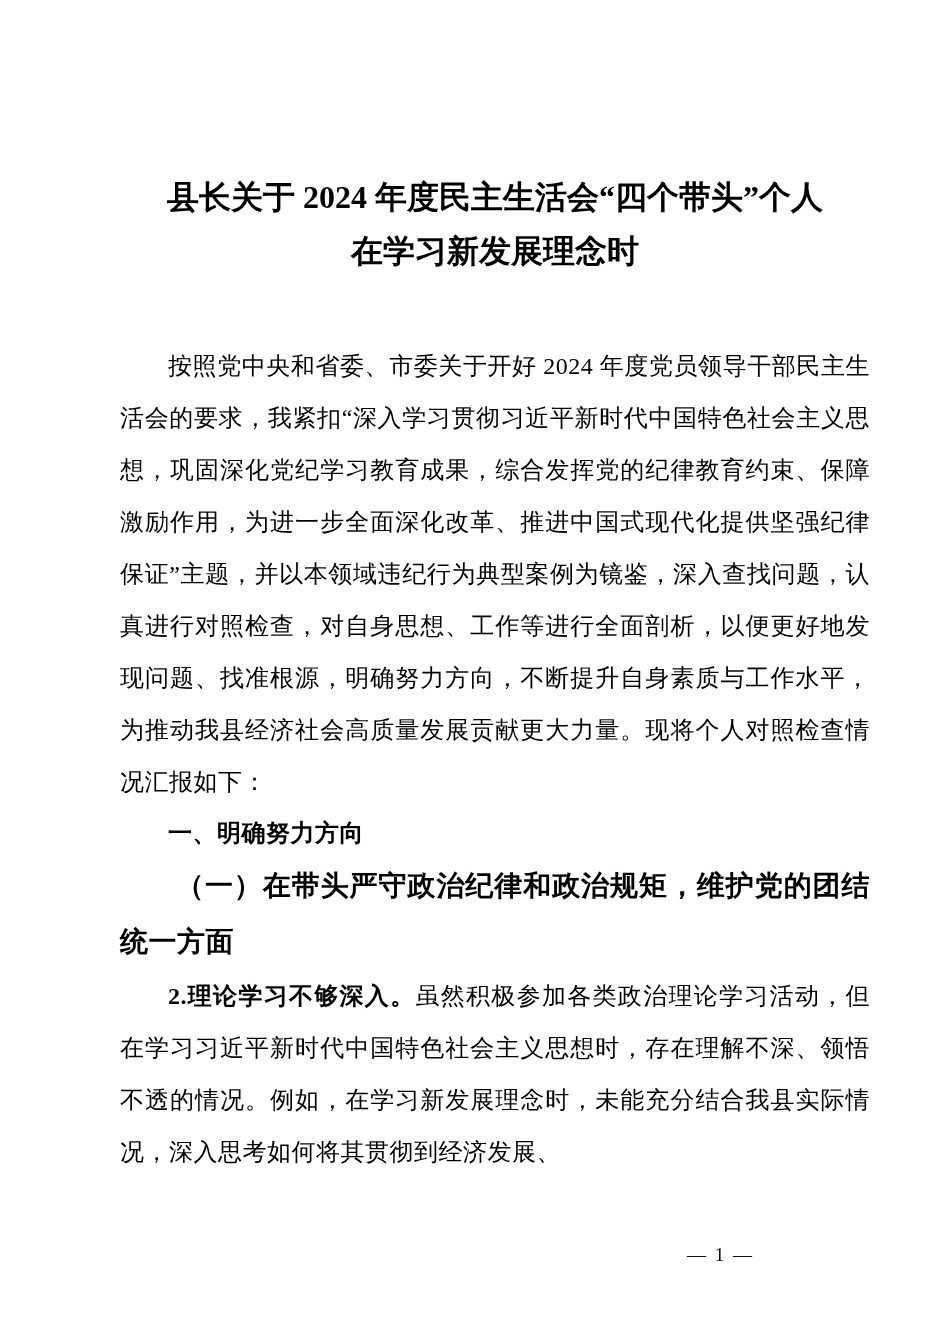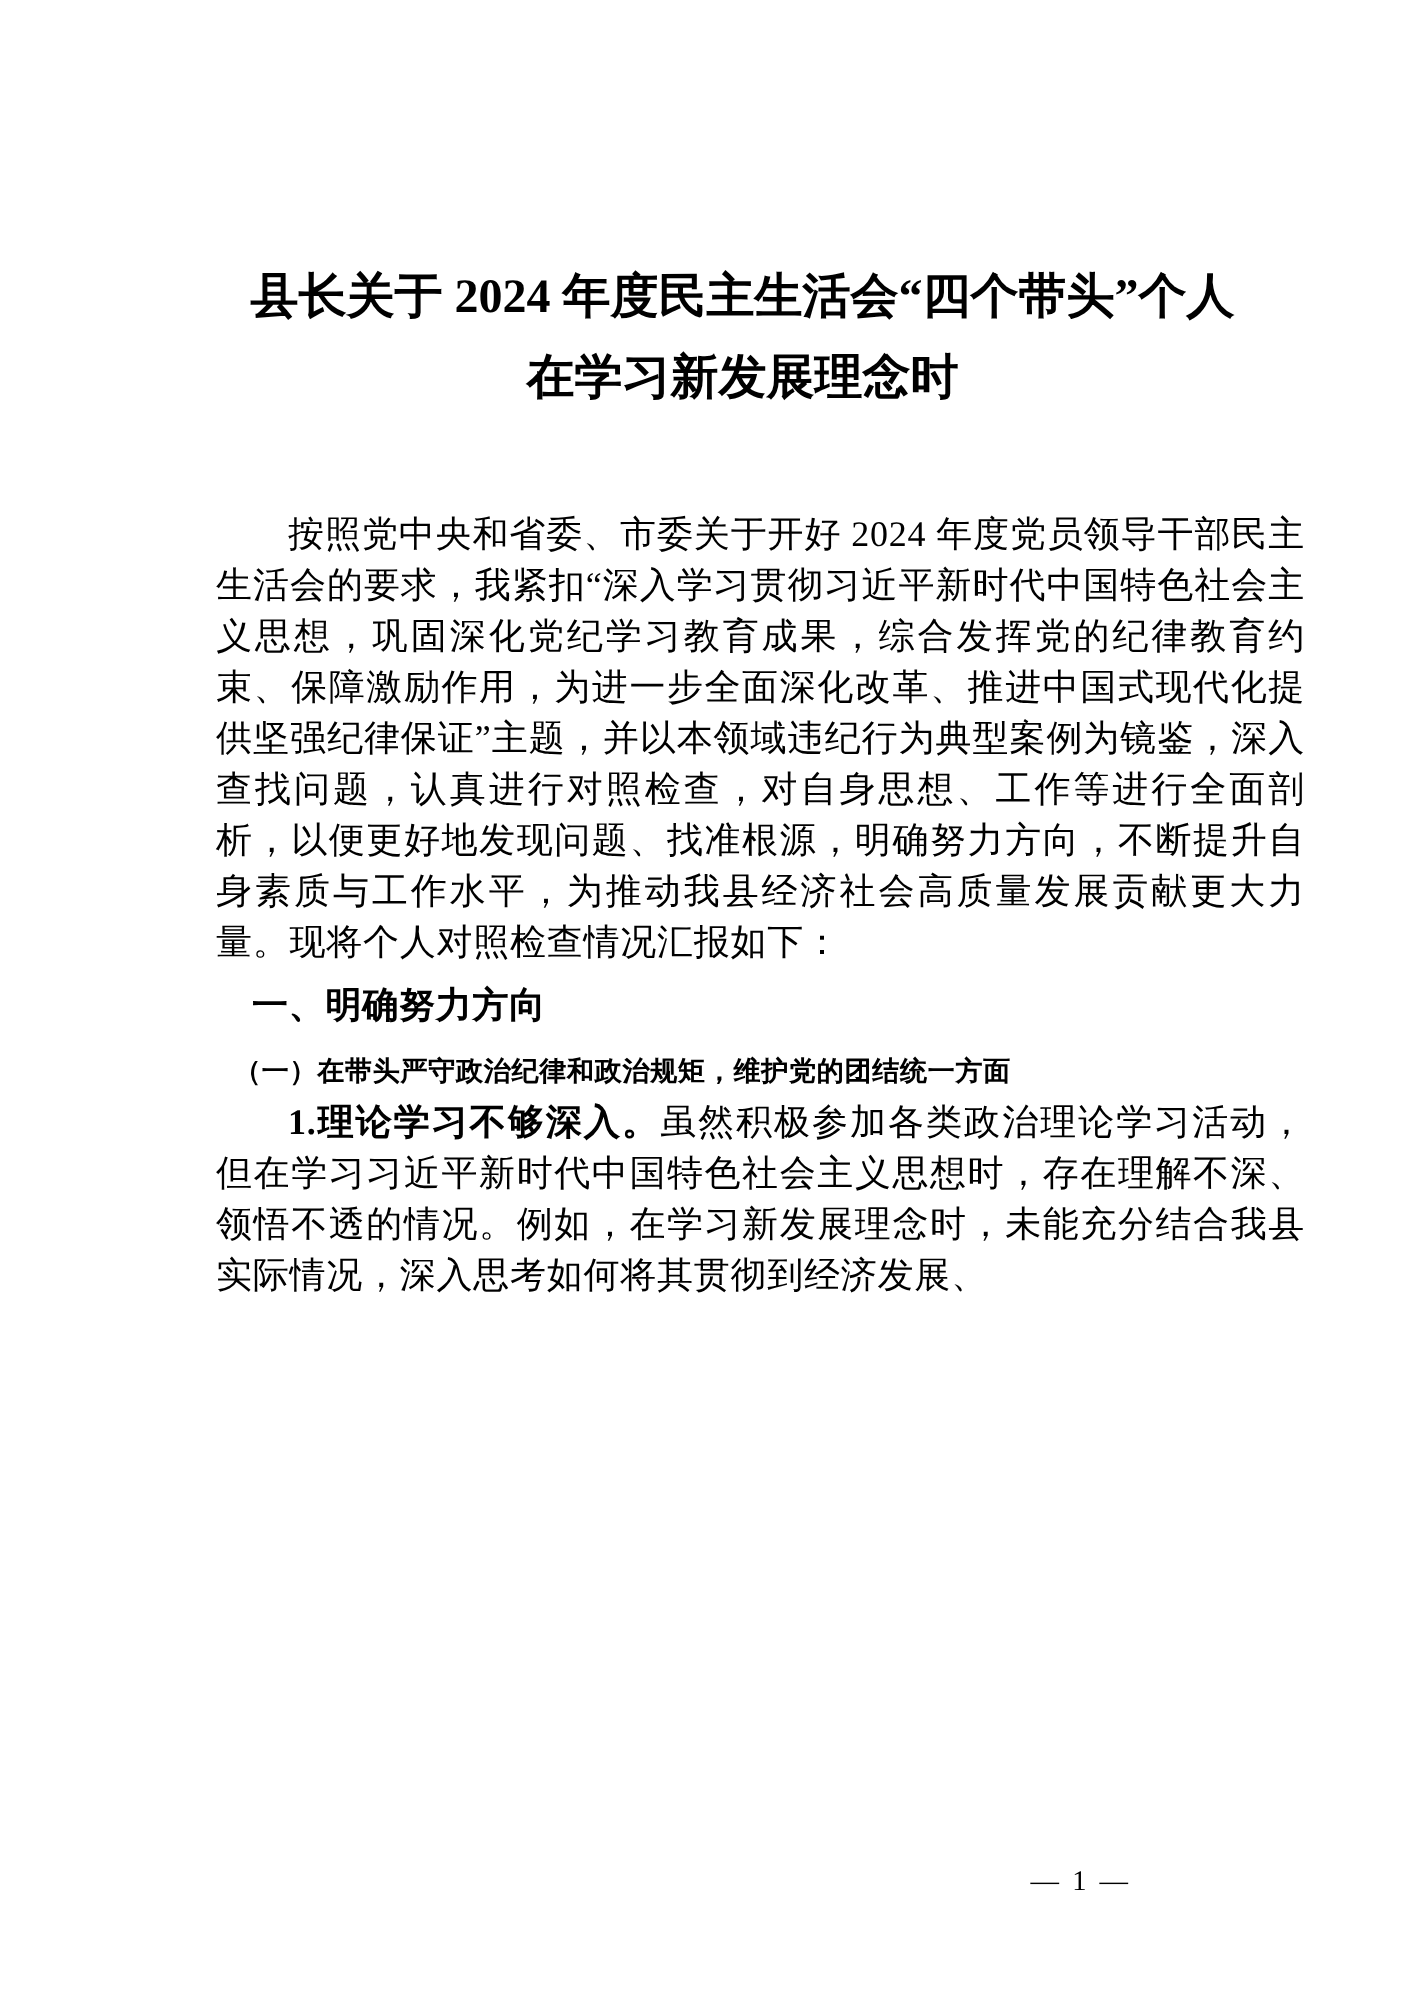--- a/index.html
+++ b/index.html
@@ -21,36 +21,35 @@
   .title {
     font-size: 32px;
     font-weight: bold;
     text-align: center;
     line-height: 54px;
     margin-bottom: 62px;
   }
   .title-line { display: block; }
   .body-para {
     font-size: 24px;
-    line-height: 34px;
+    line-height: 52px;
     text-align: justify;
     text-indent: 2em;
     letter-spacing: 0.5px;
-    margin-left: 24px;
   }
   .heading1 {
     font-size: 24px;
     line-height: 50px;
     font-weight: bold;
     text-indent: 2em;
     letter-spacing: 0.5px;
   }
   .heading2 {
-    font-size: 18px;
-    line-height: 36px;
+    font-size: 28px;
+    line-height: 56px;
     font-weight: bold;
     text-align: justify;
     text-indent: 2em;
     letter-spacing: 0.5px;
   }
   .bold-lead { font-weight: bold; }
   .footer {
     position: absolute;
     right: 172px;
     bottom: 78px;
@@ -68,17 +67,17 @@
     <span class="title-line">县长关于 2024 年度民主生活会“四个带头”个人</span>
     <span class="title-line">在学习新发展理念时</span>
   </h1>
 
   <p class="body-para">按照党中央和省委、市委关于开好 2024 年度党员领导干部民主生活会的要求，我紧扣“深入学习贯彻习近平新时代中国特色社会主义思想，巩固深化党纪学习教育成果，综合发挥党的纪律教育约束、保障激励作用，为进一步全面深化改革、推进中国式现代化提供坚强纪律保证”主题，并以本领域违纪行为典型案例为镜鉴，深入查找问题，认真进行对照检查，对自身思想、工作等进行全面剖析，以便更好地发现问题、找准根源，明确努力方向，不断提升自身素质与工作水平，为推动我县经济社会高质量发展贡献更大力量。现将个人对照检查情况汇报如下：</p>
 
   <p class="heading1">一、明确努力方向</p>
 
   <p class="heading2">（一）在带头严守政治纪律和政治规矩，维护党的团结统一方面</p>
 
-  <p class="body-para"><span class="bold-lead">1.理论学习不够深入。</span><span>虽然积极参加各类政治理论学习活动，但在学习习近平新时代中国特色社会主义思想时，存在理解不深、领悟不透的情况。例如，在学习新发展理念时，未能充分结合我县实际情况，深入思考如何将其贯彻到经济发展、</span></p>
+  <p class="body-para"><span class="bold-lead">2.理论学习不够深入。</span><span>虽然积极参加各类政治理论学习活动，但在学习习近平新时代中国特色社会主义思想时，存在理解不深、领悟不透的情况。例如，在学习新发展理念时，未能充分结合我县实际情况，深入思考如何将其贯彻到经济发展、</span></p>
 
   <div class="footer">—  1  —</div>
 
 </div>
 
 </body></html>

